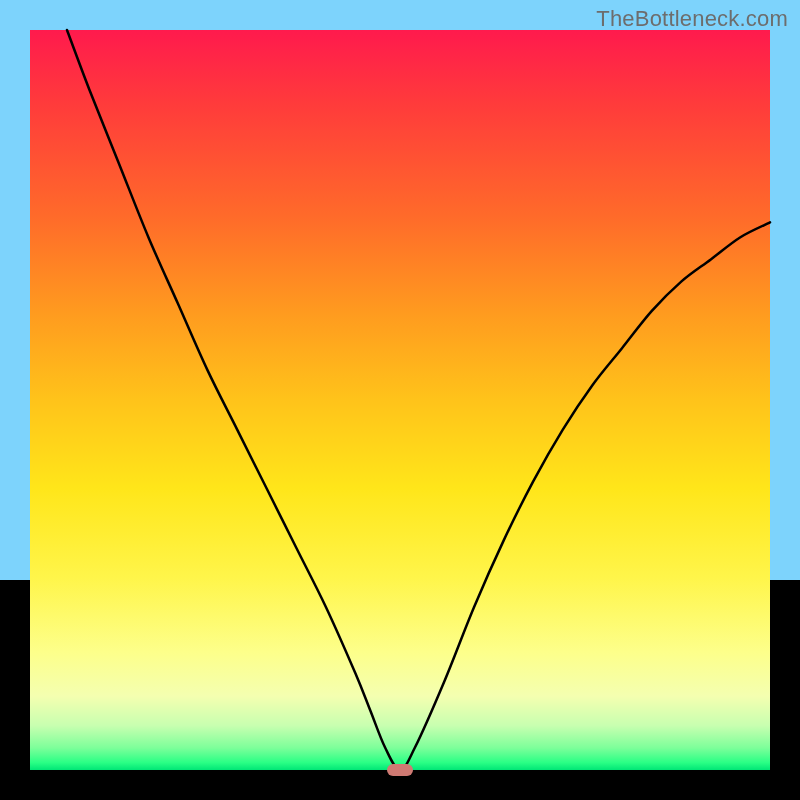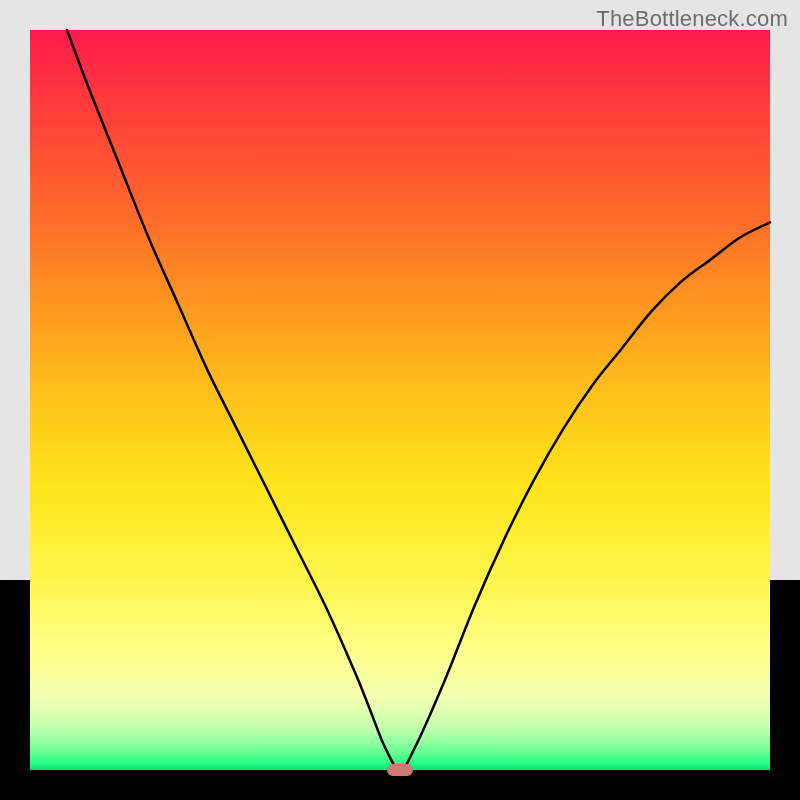--- a/index.html
+++ b/index.html
@@ -8,21 +8,21 @@
     width: 800px;
     height: 800px;
     background: #000;
     overflow: hidden;
     font-family: Arial, Helvetica, sans-serif;
   }
   .frame {
     position: relative;
     width: 800px;
     height: 580px;
-    background: #e5e5e5;
+    background: #7dd3fc;
   }
   .plot-area {
     position: absolute;
     left: 30px;
     top: 30px;
     width: 740px;
     height: 740px;
     background: linear-gradient(
       to bottom,
       #ff1a4d 0%,

